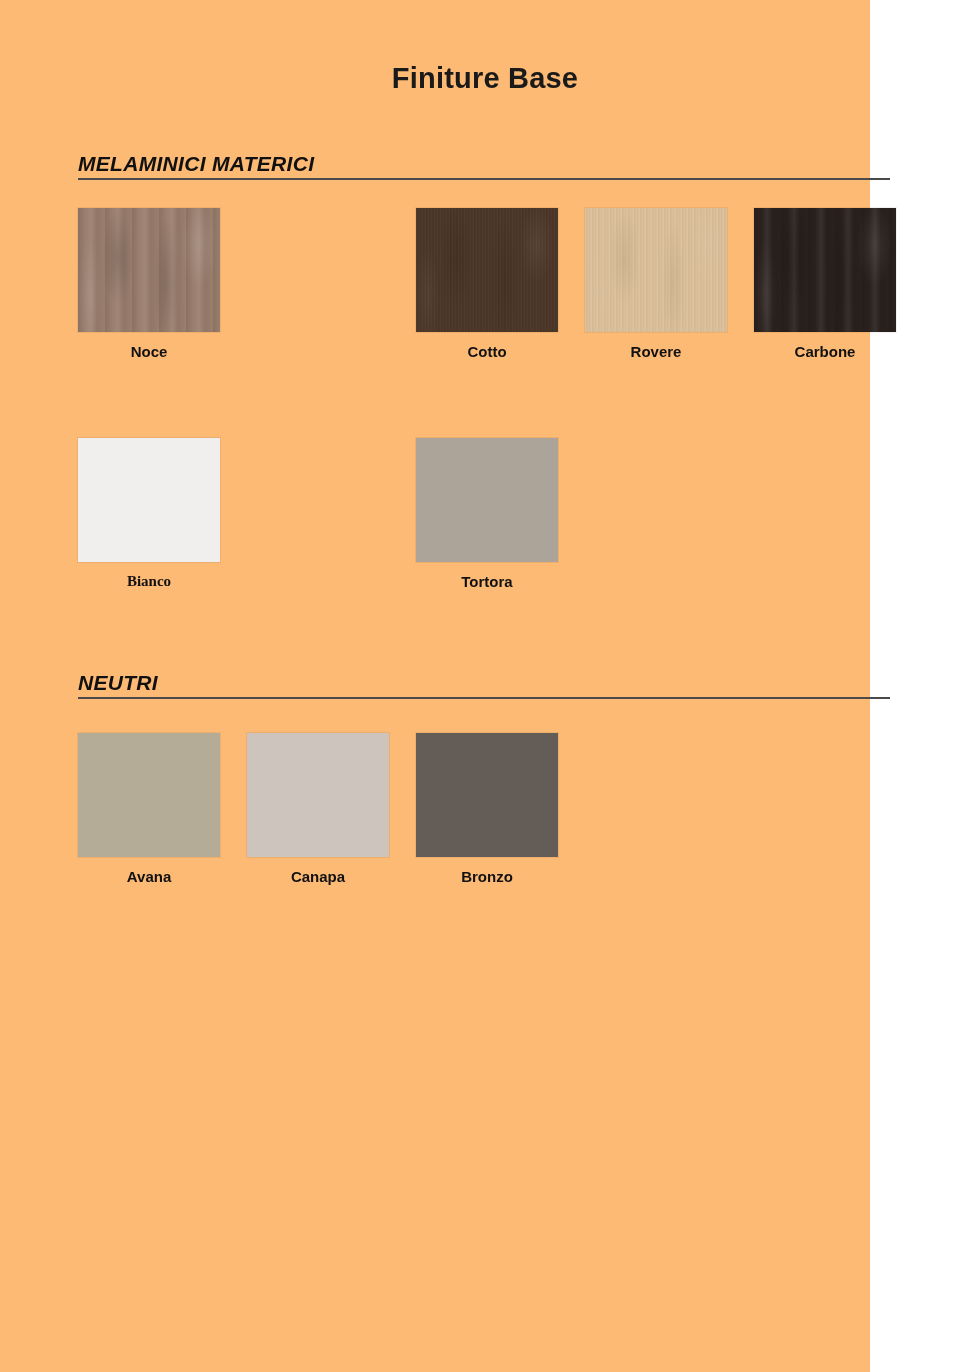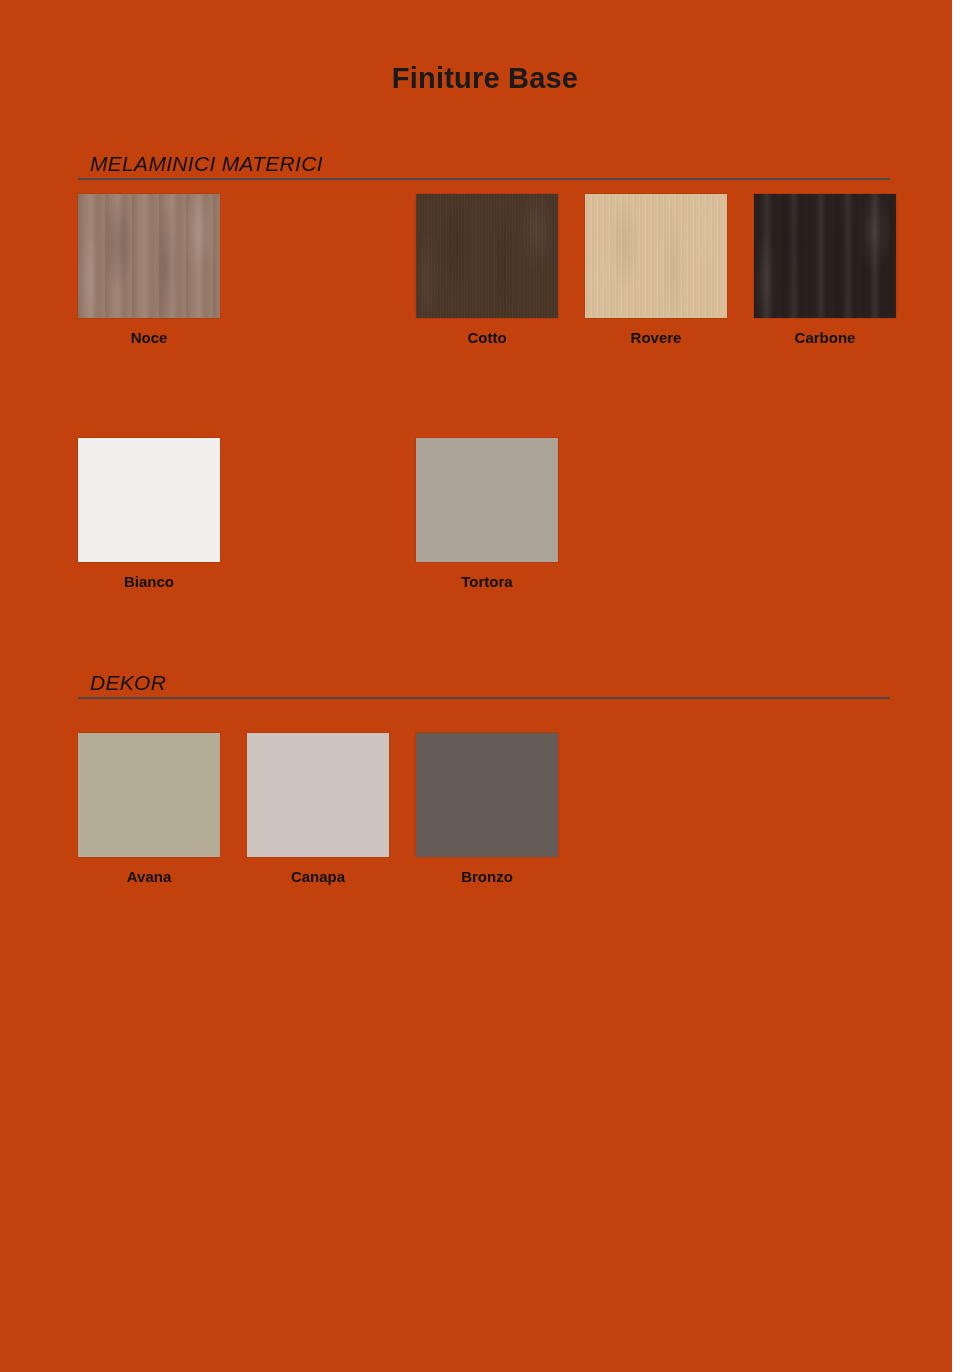--- a/index.html
+++ b/index.html
@@ -11,23 +11,23 @@
     width: 970px;
     height: 1372px;
     position: relative;
     font-family: "Liberation Sans", sans-serif;
     color: #000000;
     overflow: hidden;
   }
 
   #page {
     position: relative;
-    width: 952px;
+    width: 870px;
     height: 1372px;
-    background: #c2410c;
+    background: #fdba74;
   }
 
   
   .doc-title {
     position: absolute;
     left: 0;
     top: 62px;
     width: 970px;
     text-align: center;
     font-size: 29px;
@@ -43,24 +43,24 @@
     width: 812px;
   }
   .section-header {
     position: relative;
     width: 812px;
     height: 34px;
     border-bottom: 2.5px solid #4a4a4a;
   }
   .section-title {
     position: absolute;
-    left: 12px;
+    left: 0;
     bottom: 2px;
     font-size: 21px;
-    font-weight: normal;
+    font-weight: bold;
     font-style: italic;
     letter-spacing: 0.3px;
     color: #111111;
     white-space: nowrap;
   }
 
   
   .swatch-row {
     position: relative;
     width: 812px;
@@ -130,21 +130,21 @@
 <body style="background: rgb(255, 255, 255);">
 
 <div id="page">
 
   <div class="doc-title">Finiture Base</div>
 
   <div class="section" style="top:144px;">
     <div class="section-header">
       <div class="section-title">MELAMINICI MATERICI</div>
     </div>
-    <div class="swatch-row" style="margin-top:14px;">
+    <div class="swatch-row" style="margin-top:28px;">
 
       <div class="swatch-cell" style="left:0px;">
         <div class="swatch" style="background-color: rgb(154, 126, 110);">
           <div class="grain grain-blotch"></div>
           <div class="grain grain-wide"></div>
         </div>
         <div class="swatch-label">Noce</div>
       </div>
 
 
@@ -171,37 +171,37 @@
         </div>
         <div class="swatch-label">Carbone</div>
       </div>
 
     </div>
   </div>
 
   <div class="section" style="top:404px;">
     <div class="swatch-row" style="margin-top:34px;">
 
-      <div class="swatch-cell" style="left:0px;">
+      <div class="swatch-cell" style="left:0px;font-family:Liberation Serif, serif;">
         <div class="swatch" style="background-color: rgb(240, 239, 238);"></div>
         <div class="swatch-label">Bianco</div>
       </div>
 
 
       <div class="swatch-cell" style="left:338px;padding-left:28px;">
         <div class="swatch" style="background-color: rgb(173, 164, 153);"></div>
         <div class="swatch-label">Tortora</div>
       </div>
 
     </div>
   </div>
 
   <div class="section" style="top:663px;">
     <div class="section-header">
-      <div class="section-title">DEKOR</div>
+      <div class="section-title">NEUTRI</div>
     </div>
     <div class="swatch-row" style="margin-top:34px;">
 
       <div class="swatch-cell" style="left:0px;padding-left:12px;">
         <div class="swatch" style="background-color: rgb(181, 172, 152);"></div>
         <div class="swatch-label">Avana</div>
       </div>
 
       <div class="swatch-cell" style="left:169px;">
         <div class="swatch" style="background-color: rgb(205, 197, 189);"></div>

